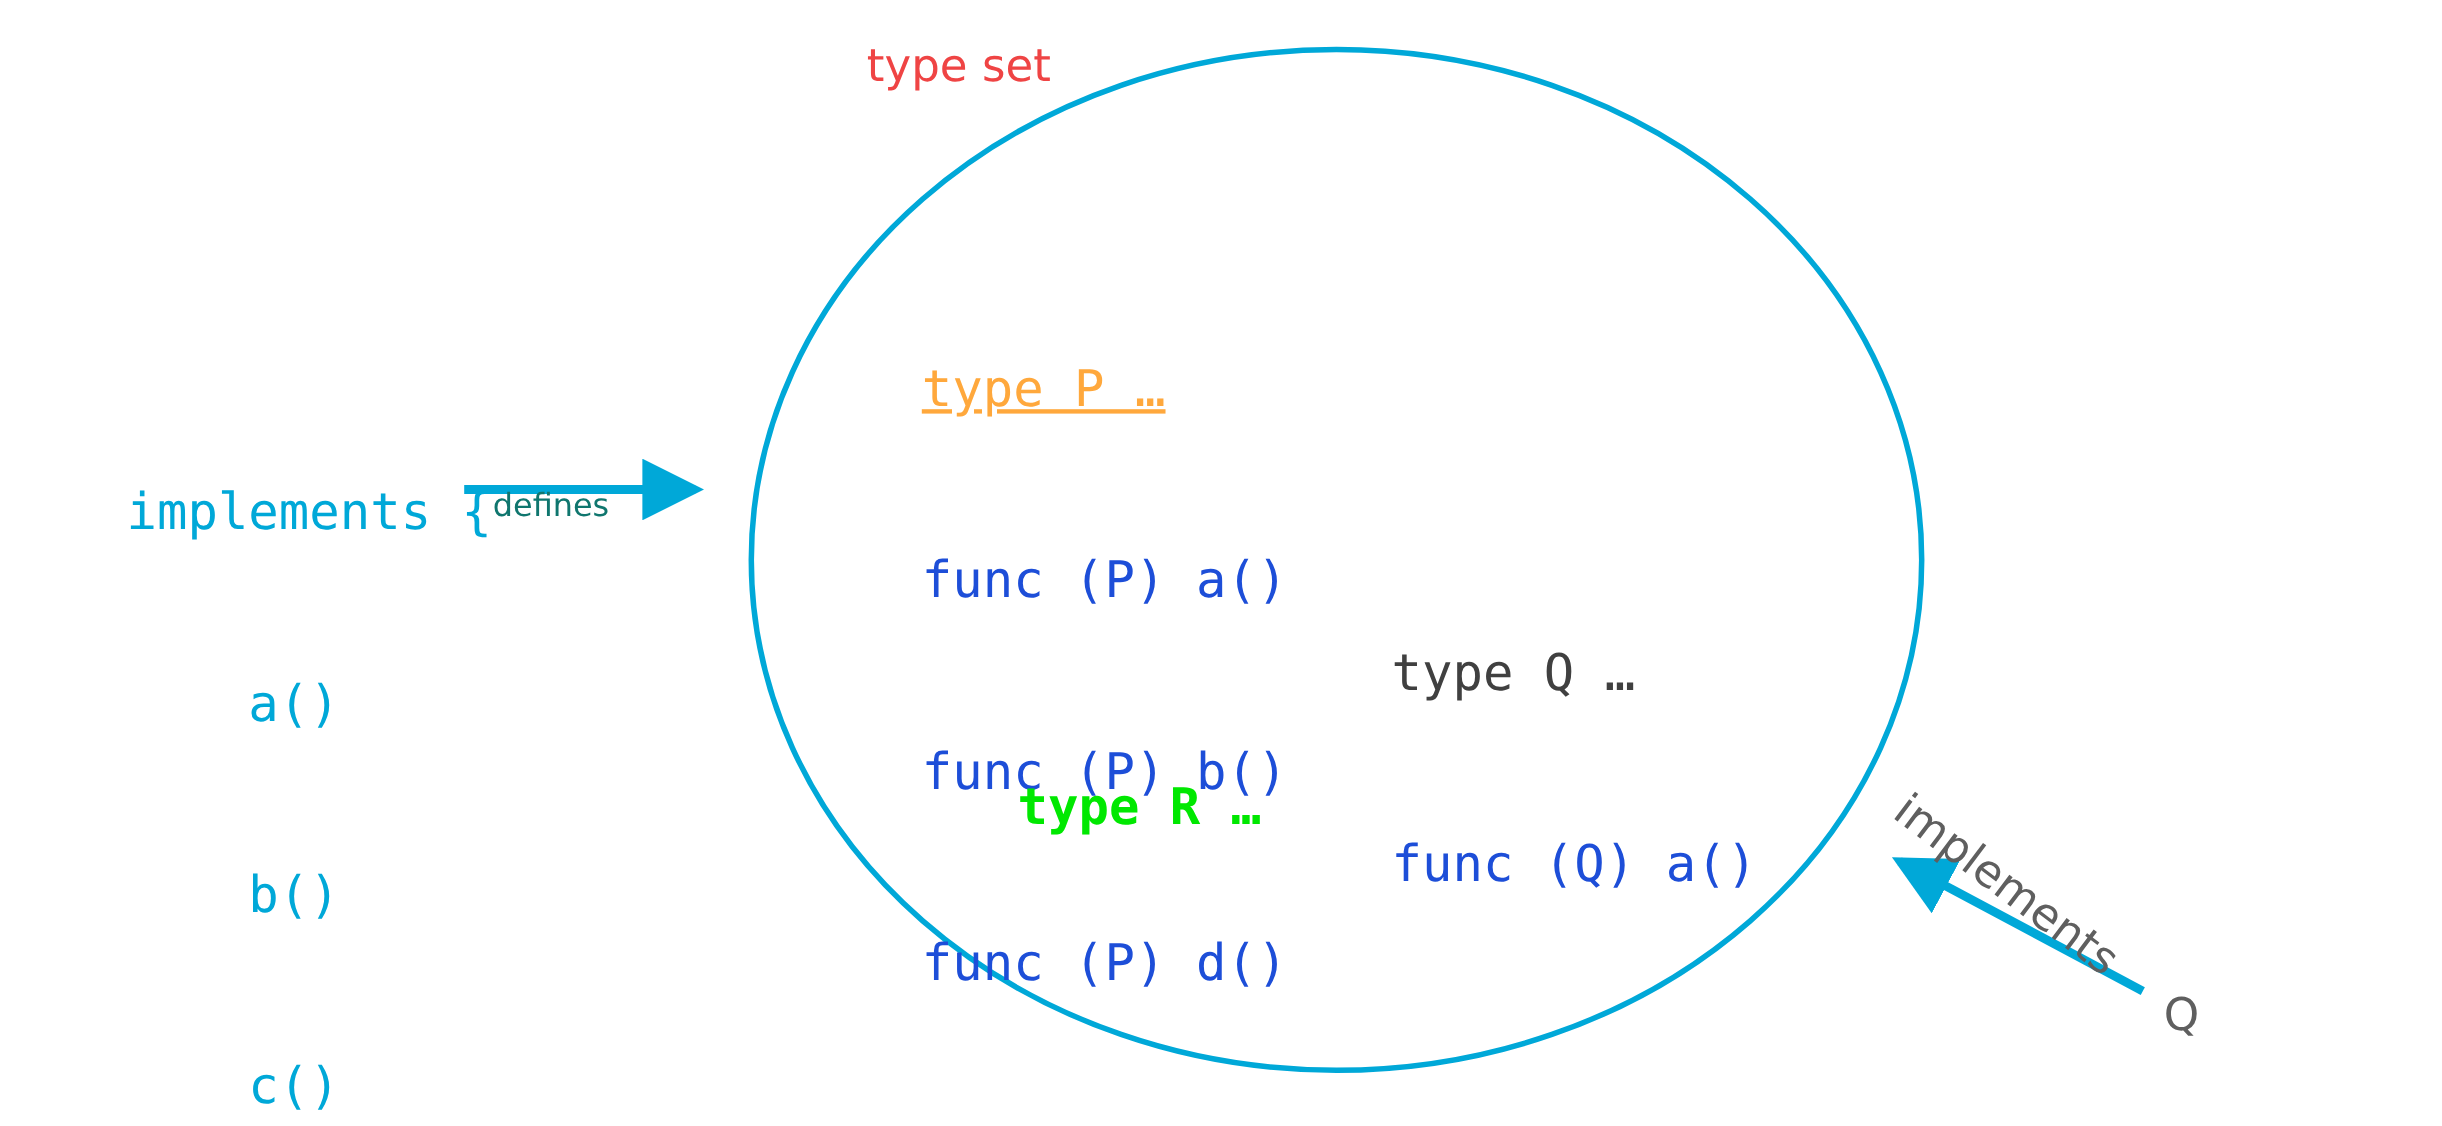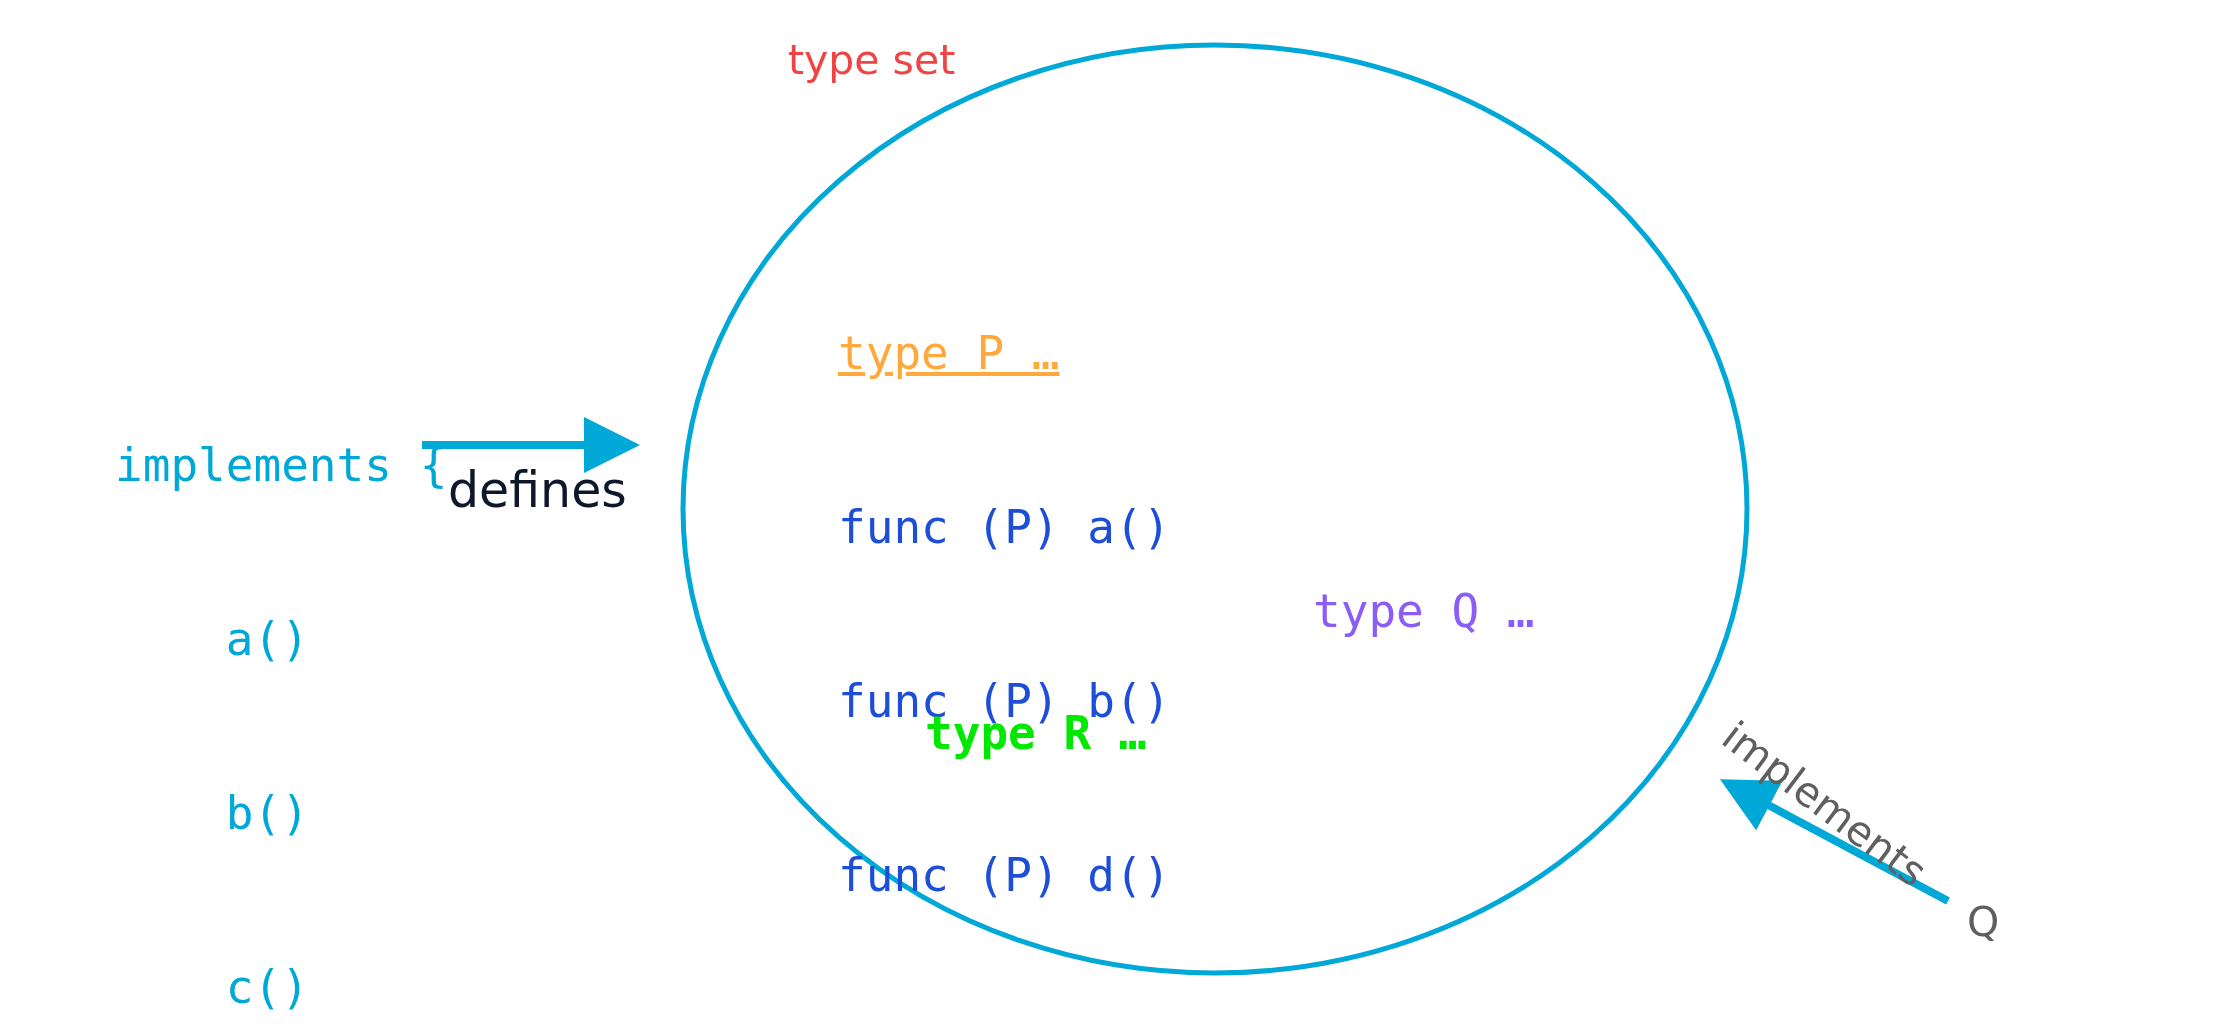--- a/index.html
+++ b/index.html
@@ -41,36 +41,36 @@
     left: 1265px;
     top: 466px;
   }
   #type-r-block {
     position: absolute;
     left: 925px;
     top: 588px;
   }
   .func-line { color: #1d4ed8; }
   .type-p-head { color: #FFA83C; text-decoration: underline; }
-  .type-q-head { color: #8b5cf6; margin-left: 48px; }
+  .type-q-head { color: #404040; }
   .type-r-head { color: #00E800; font-weight: bold; }
   #type-set-label {
     position: absolute;
     left: 788px;
     top: 36px;
     font-size: 41px;
     color: #ef4444;
     white-space: nowrap;
   }
   #defines-label {
     position: absolute;
     left: 448px;
-    top: 462px;
-    font-size: 49px;
-    color: #0f172a;
+    top: 442px;
+    font-size: 29px;
+    color: #0f766e;
     white-space: nowrap;
   }
   #implements-label {
     position: absolute;
     left: 1742px;
     top: 712px;
     font-size: 41px;
     color: #5F5F5F;
     white-space: nowrap;
     transform: rotate(37deg);
@@ -127,20 +127,21 @@
 
   <div id="type-p-block" class="mono">
     <div class="type-p-head">type P …</div>
     <div class="func-line">func (P) a()</div>
     <div class="func-line">func (P) b()</div>
     <div class="func-line">func (P) d()</div>
   </div>
 
   <div id="type-q-block" class="mono">
     <div class="type-q-head">type Q …</div>
+    <div class="func-line">func (Q) a()</div>
     
     
     
   </div>
 
   <div id="type-r-block" class="mono">
     <div class="type-r-head">type R …</div>
   </div>
 
   <div id="defines-label" class="sans">defines</div>

